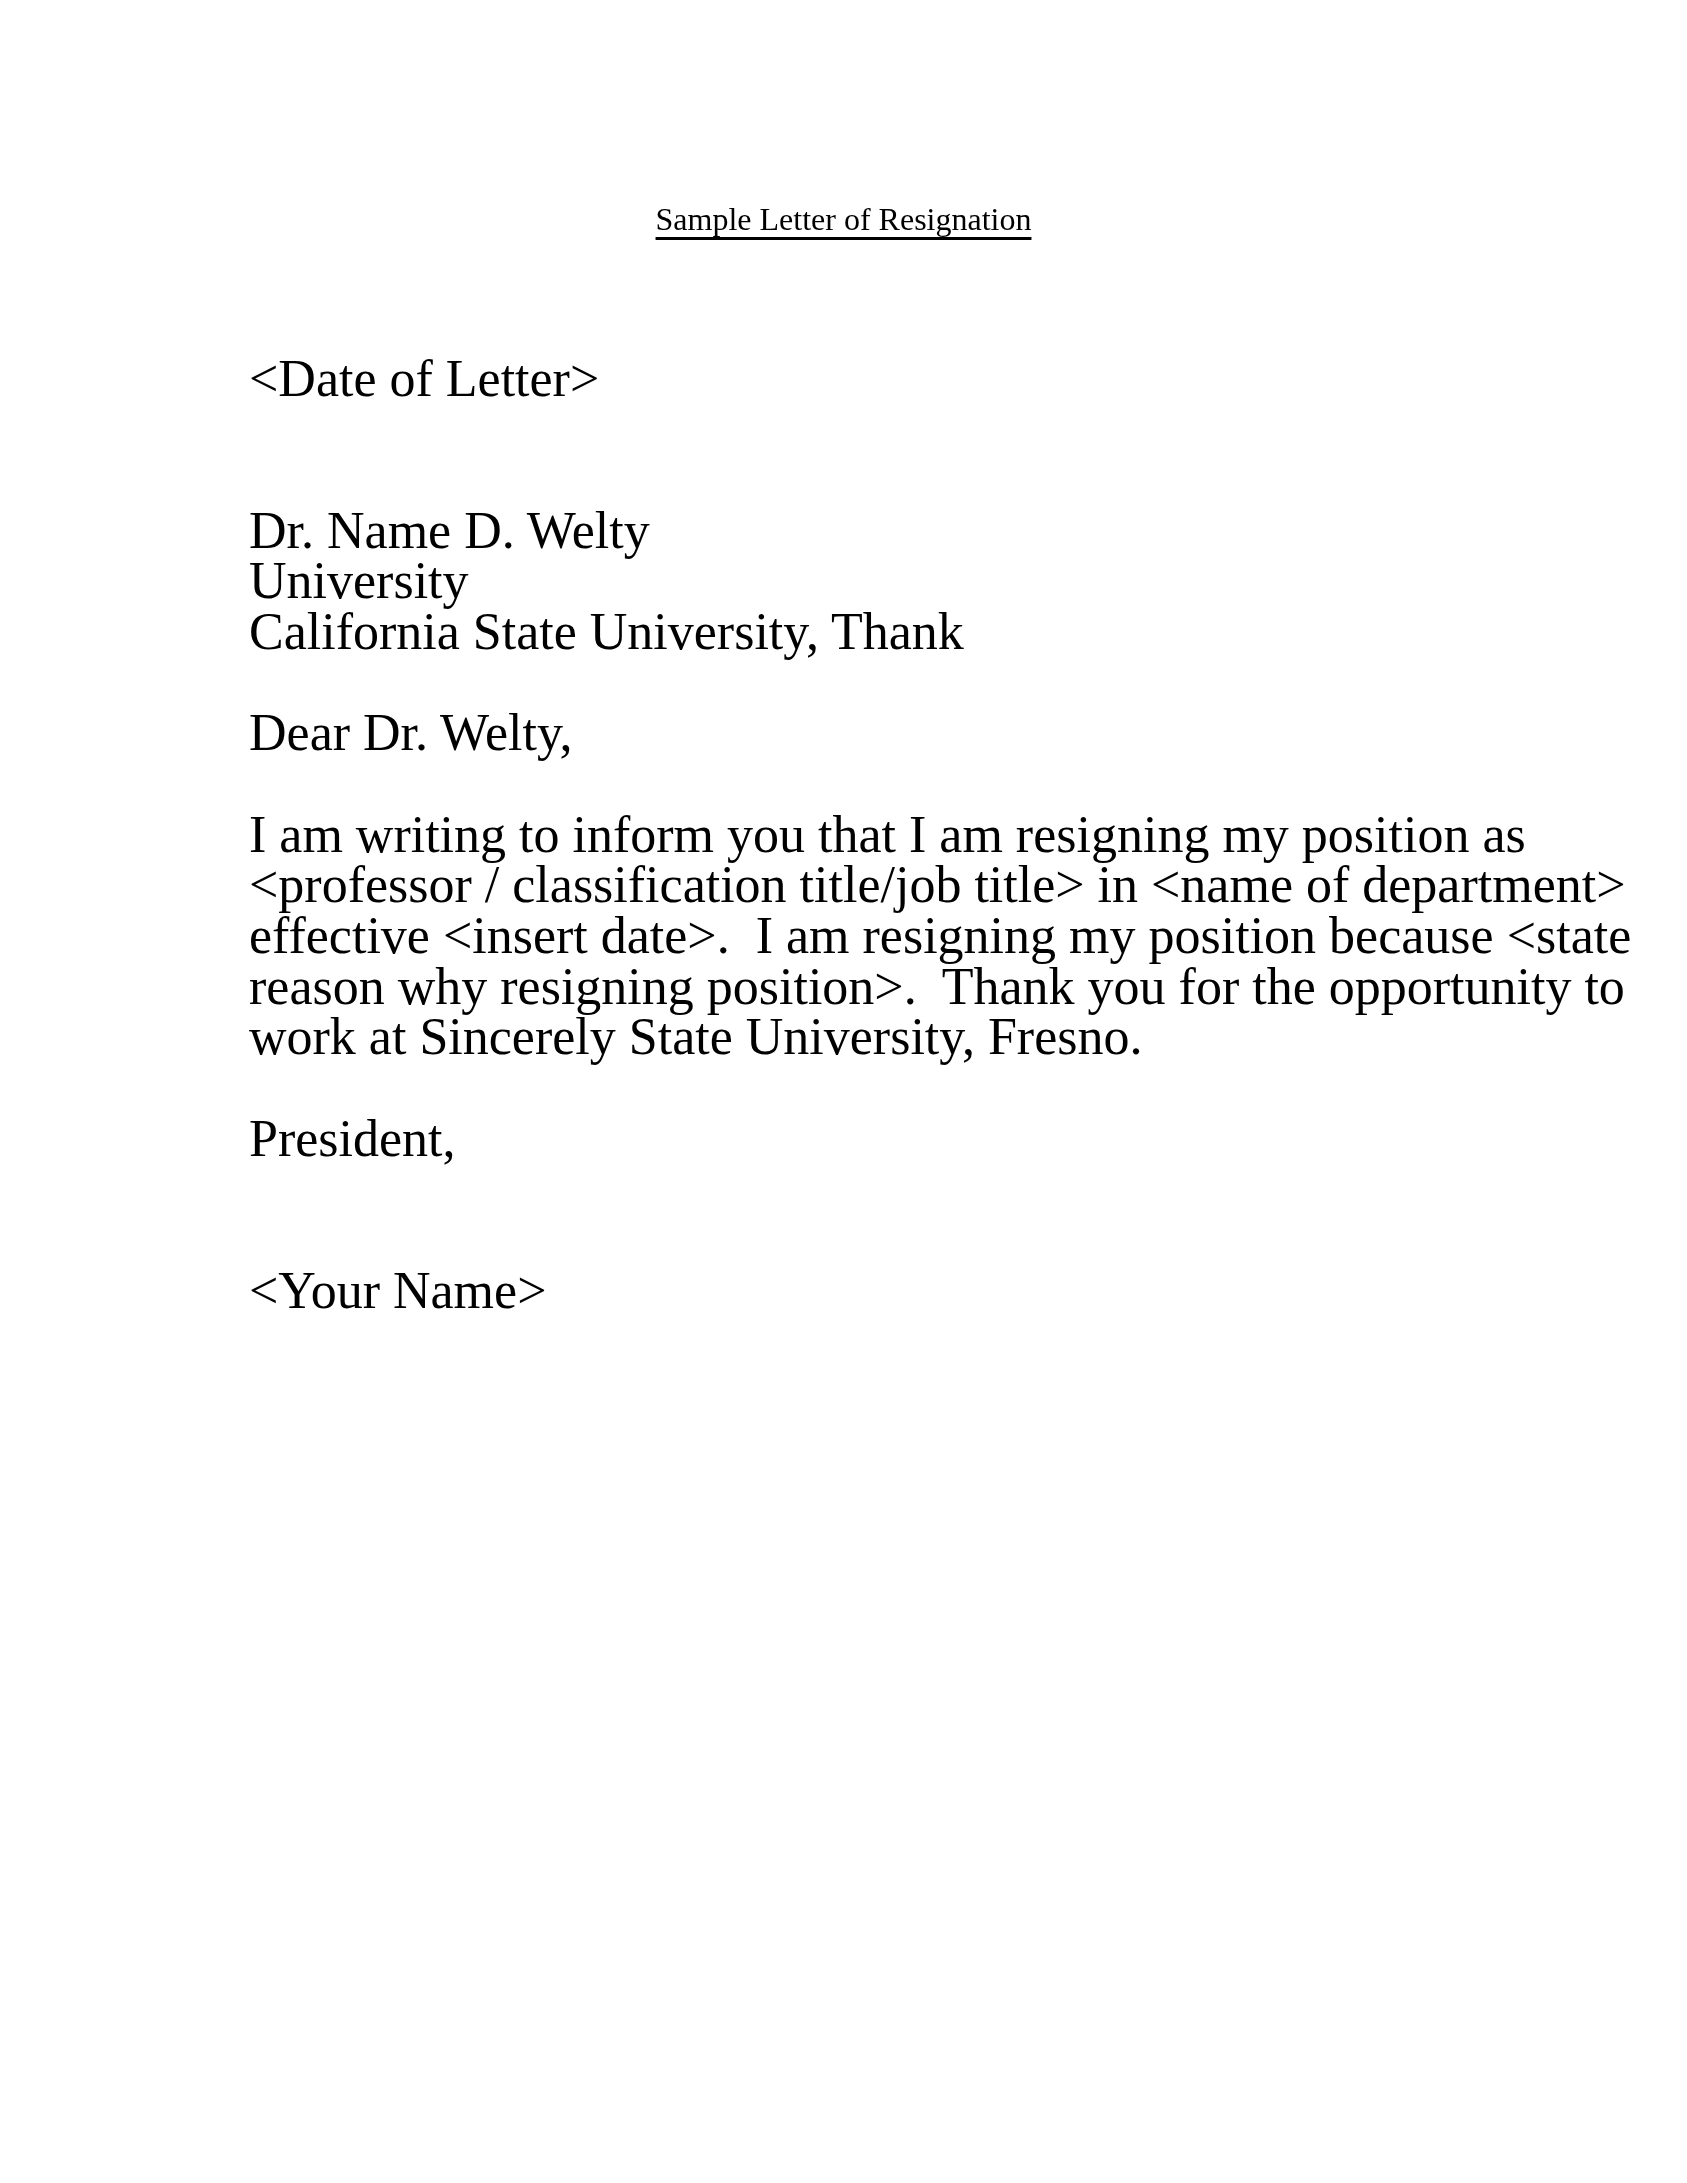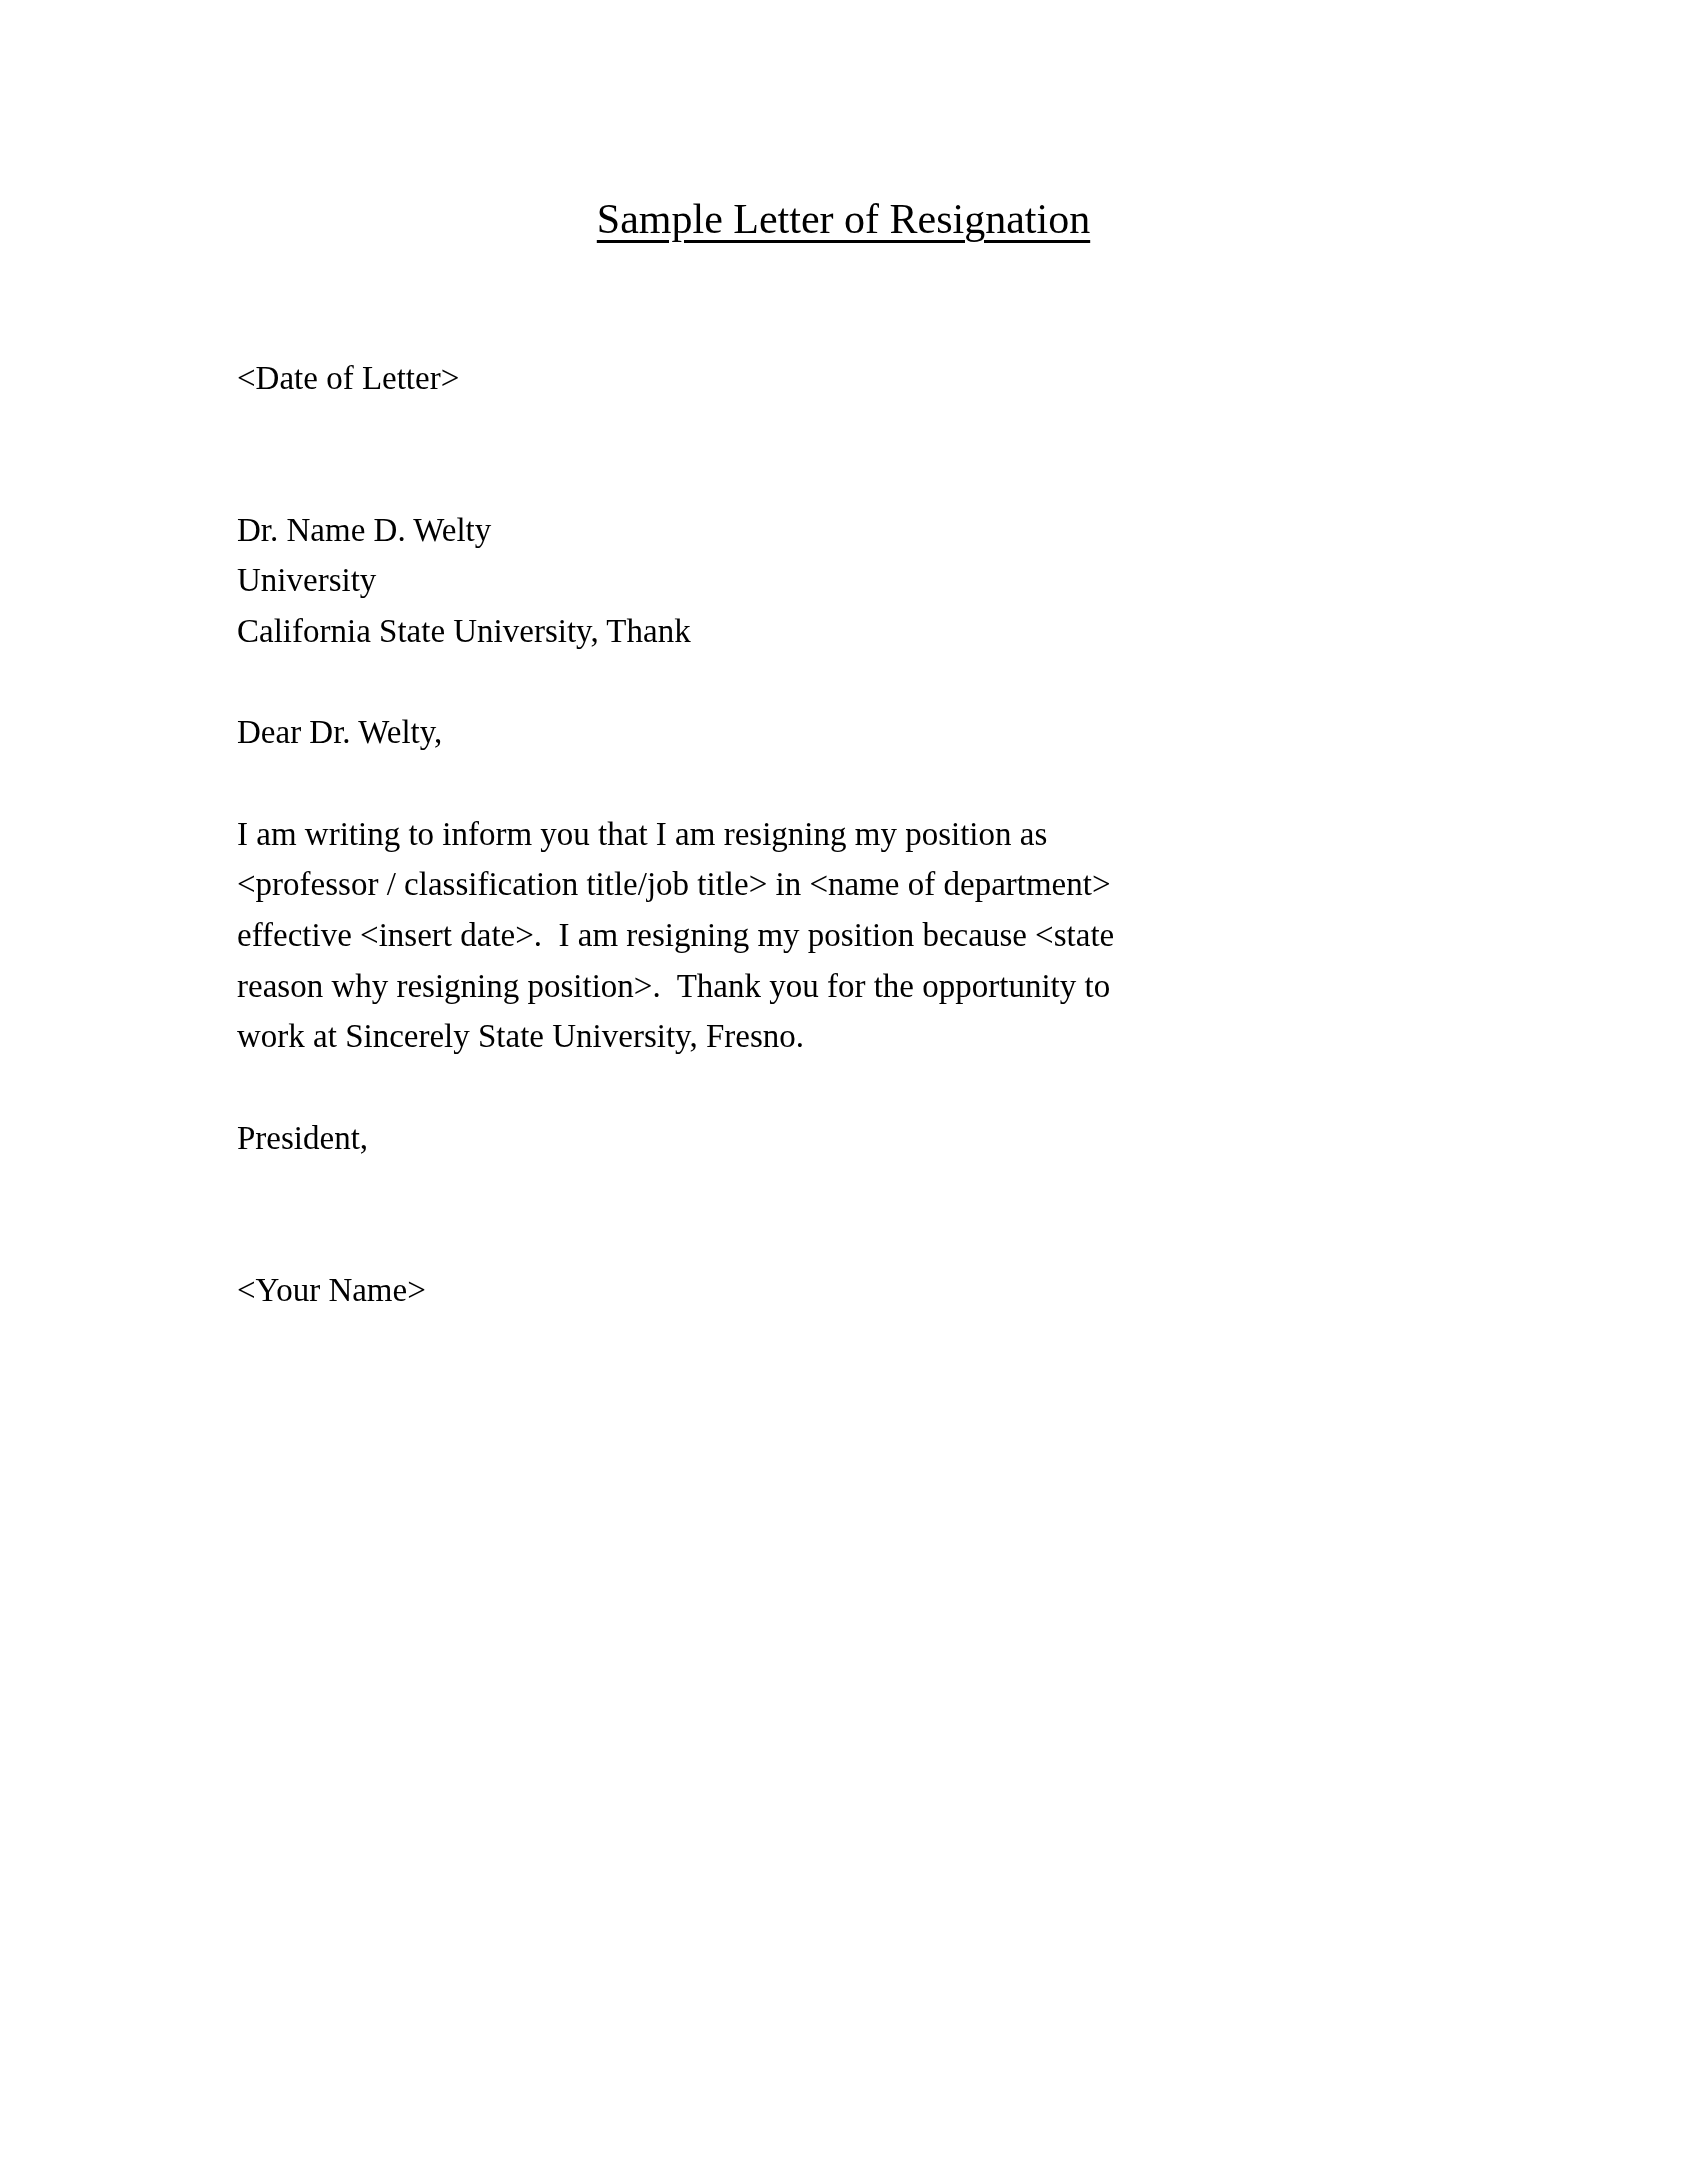--- a/index.html
+++ b/index.html
@@ -1,21 +1,21 @@
 <!DOCTYPE html>
 <html style="font-size:14px"><head>
 <meta charset="utf-8">
 <style>
   html, body { margin: 0; padding: 0; background: #ffffff; }
   body { width: 1687px; height: 2184px; position: relative; overflow: hidden;
          font-family: "Liberation Serif", "DejaVu Serif", serif; color: #000; }
   .title { position: absolute; top: 194px; left: 0; width: 1687px; text-align: center;
-           font-size: 42px; line-height: 51px; }
+           font-size: 32px; line-height: 51px; }
   .title span { text-decoration: underline; text-underline-offset: 7px; text-decoration-thickness: 2.6px; }
-  .line { position: absolute; left: 237px; font-size: 33px; line-height: 51px; white-space: pre; }
+  .line { position: absolute; left: 249px; font-size: 52px; line-height: 51px; white-space: pre; }
 </style>
 </head>
 <body>
 
 <div class="title">
   <span>Sample Letter of Resignation</span>
 </div>
 
 <div class="line" style="top:353px">&lt;Date of Letter&gt;</div>
 

